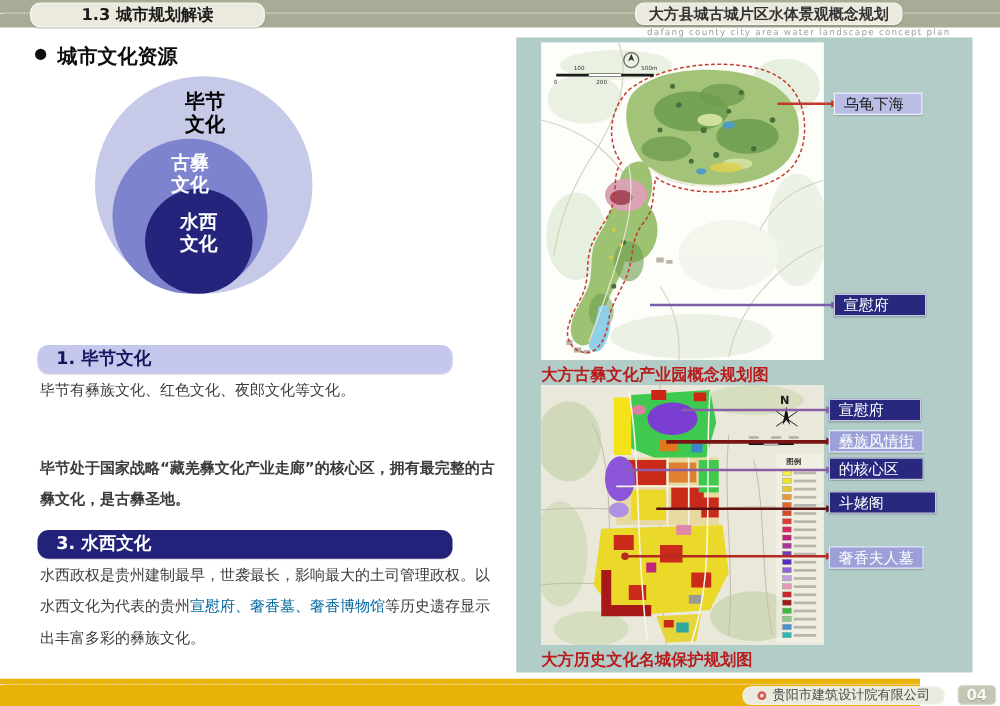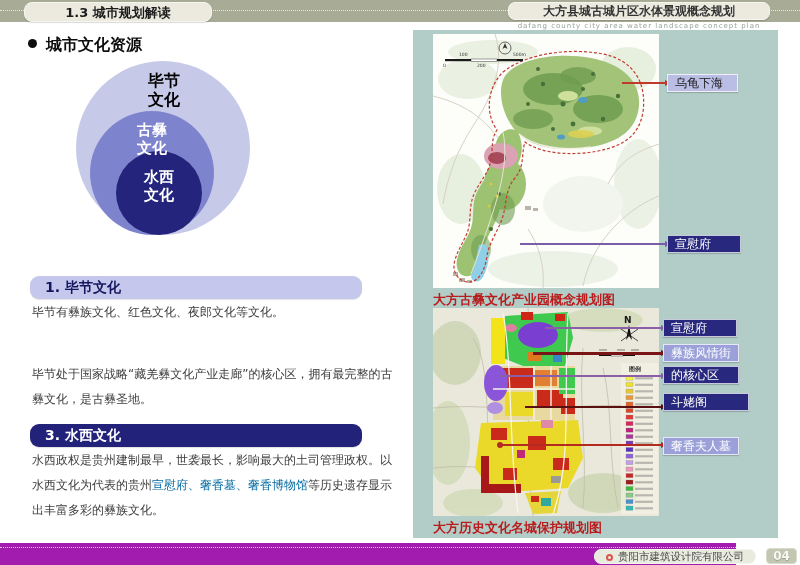--- a/index.html
+++ b/index.html
@@ -4,21 +4,21 @@
 <style>
   * { margin:0; padding:0; box-sizing:border-box; }
   body { font-family:"DejaVu Sans","Liberation Sans",sans-serif; background:#fff; }
   .page { position:relative; width:800px; height:565px; background:#ffffff; overflow:hidden; }
 
   
   .topbar { position:absolute; left:0; top:0; width:800px; height:22px; background:#a8ab96; }
   .topbar .dotline { position:absolute; left:0; top:10px; width:100%; border-top:1px dotted #f4f4ee; opacity:.85; }
   .tabbox { position:absolute; background:#eceadf; border:1px solid #f6f6ef; box-shadow:0 1px 1px rgba(0,0,0,.15); text-align:center; white-space:nowrap; overflow:hidden; }
   .tab-left { left:24px; top:2px; width:188px; height:20px; border-radius:8px; font-size:13px; font-weight:bold; color:#1b1b1b; line-height:19px; }
-  .tab-right { left:508px; top:2px; width:262px; height:18px; border-radius:7px; font-size:12px; font-weight:bold; color:#333; line-height:17px; }
+  .tab-right { left:508px; top:2px; width:214px; height:18px; border-radius:7px; font-size:12px; font-weight:bold; color:#333; line-height:17px; }
   .subtitle-en { position:absolute; left:508px; top:22px; width:262px; text-align:center; font-size:7px; color:#97a39c; letter-spacing:1px; }
 
   
   .page-title { position:absolute; left:28px; top:35px; font-size:16px; font-weight:bold; color:#0d0d0d; }
   .bullet { display:inline-block; width:9px; height:9px; border-radius:50%; background:#0d0d0d; margin-right:9px; vertical-align:2px; }
 
   .venn { position:absolute; left:76px; top:61px; width:174px; height:176px; }
   .circle { position:absolute; border-radius:50%; }
   .c-outer { left:0; top:0; width:174px; height:174px; background:#c6c9e8; }
   .c-middle { left:14px; top:50px; width:124px; height:124px; background:#7e83ce; }
@@ -27,59 +27,59 @@
   .vl-outer { left:70px; top:10px; color:#000; font-size:16px;text-align:center; }
   .vl-middle { left:58px; top:60px; color:#fff; font-size:15px; }
   .vl-inner { left:65px; top:107px; color:#fff; font-size:15px; }
 
   .sec-header { position:absolute; left:30px; width:332px; height:23px; border-radius:9px; font-size:14px; font-weight:bold; line-height:23px; padding-left:15px; box-shadow:0 1px 1px rgba(0,0,0,.12); }
   .s1 { top:276px; background:#c5c8ec; color:#15175e; }
   .s2 { top:339px; background:#7a7fd2; color:#ffffff; }
   .s3 { top:424px; background:#22227a; color:#ffffff; }
   .sec-body { position:absolute; left:32px; width:370px; font-size:12px; color:#3c3c3c; line-height:25px; }
   .b1 { top:300px; }
-  .b2 { top:362px; }
+  .b2 { top:362px;font-weight:bold; }
   .b3 { top:448px; }
   .red { color:#0369a1; }
 
   
   .panel { position:absolute; left:413px; top:30px; width:365px; height:508px; background:#b2cdc8; }
   .mapbox { position:absolute; left:20px; background:#fcfcf9; }
   .map1 { top:4px; width:226px; height:254px; }
   .map2 { top:278px; width:226px; height:208px; }
   .caption { position:absolute; left:20px; font-size:13px; font-weight:bold; color:#b91c1c; white-space:nowrap; }
   .cap1 { top:261px; }
   .cap2 { top:489px; }
 
   .maplabel { position:absolute; height:18px; line-height:17px; font-size:12px; padding-left:7px; white-space:nowrap; border:1px solid rgba(255,255,255,.75); box-shadow:0 1px 1px rgba(0,0,0,.18); }
   .lab-light { background:#babde4; color:#1c1c1c; }
   .lab-navy { background:#28287e; color:#ffffff; }
   .lab-lav { background:#9ba0d8; color:#ffffff; }
   .ml1 { left:254px; top:44px; width:71px; }
   .ml2 { left:254px; top:205px; width:74px; }
   .ml3 { left:250px; top:289px; width:74px; }
-  .ml4 { left:250px; top:314px; width:76px; }
+  .ml4 { left:250px; top:314px; width:76px;text-decoration:underline; }
   .ml5 { left:250px; top:336px; width:76px; }
   .ml6 { left:250px; top:363px; width:86px; }
   .ml7 { left:250px; top:407px; width:76px; }
 
   .conn { position:absolute; height:1.5px; background:currentColor; }
   .conn::after { content:""; position:absolute; right:-5px; top:50%; transform:translateY(-50%);
     border-left:6px solid currentColor; border-top:3.5px solid transparent; border-bottom:3.5px solid transparent; }
   .cn1 { left:209px; top:52px; width:44px; color:#c0392b; }
   .cn2 { left:107px; top:213px; width:146px; color:#7a5ca8; }
   .cn3 { left:132px; top:297px; width:117px; color:#8a5fa8; }
   .cn4 { left:120px; top:322px; width:129px; height:2.5px; color:#7a1515; }
   .cn5 { left:87px; top:345px; width:162px; color:#8a5fa8; }
   .cn6 { left:112px; top:376px; width:137px; height:2px; color:#5a1010; }
   .cn7 { left:87px; top:414px; width:162px; height:2px; color:#b52a20; }
   .cn7::before { content:""; position:absolute; left:-3px; top:50%; transform:translateY(-50%); width:6px; height:6px; border-radius:50%; background:currentColor; }
 
   
-  .footer { position:absolute; left:0; top:543px; width:736px; height:22px; background:#a21caf;padding-left:20px; }
+  .footer { position:absolute; left:0; top:543px; width:736px; height:22px; background:#eab308;padding-left:20px; }
   .footer .dotline { position:absolute; left:0; top:4px; width:100%; border-top:1px dotted #f4f4ee; opacity:.85; }
   .company-box { position:absolute; left:594px; top:6px; width:162px; height:15px; background:#e9ebdf; border:1px solid #f4f4ec; border-radius:7px; font-size:10.5px; color:#4c4c4c; line-height:13px; text-align:center; white-space:nowrap; }
   .logo-ring { display:inline-block; width:7px; height:7px; border:2px solid #d85550; border-radius:50%; margin-right:5px; vertical-align:-1px; }
   .page-num { position:absolute; left:766px; top:5px; width:31px; height:16px; background:#c3c6b2; border:1px solid #dadcc9; border-radius:4px; color:#f7f8f0; font-weight:bold; font-size:12px; text-align:center; line-height:14px; text-shadow:0 1px 1px rgba(0,0,0,.2); }
 </style>
 </head>
 <body>
 
 <div class="page">
 

